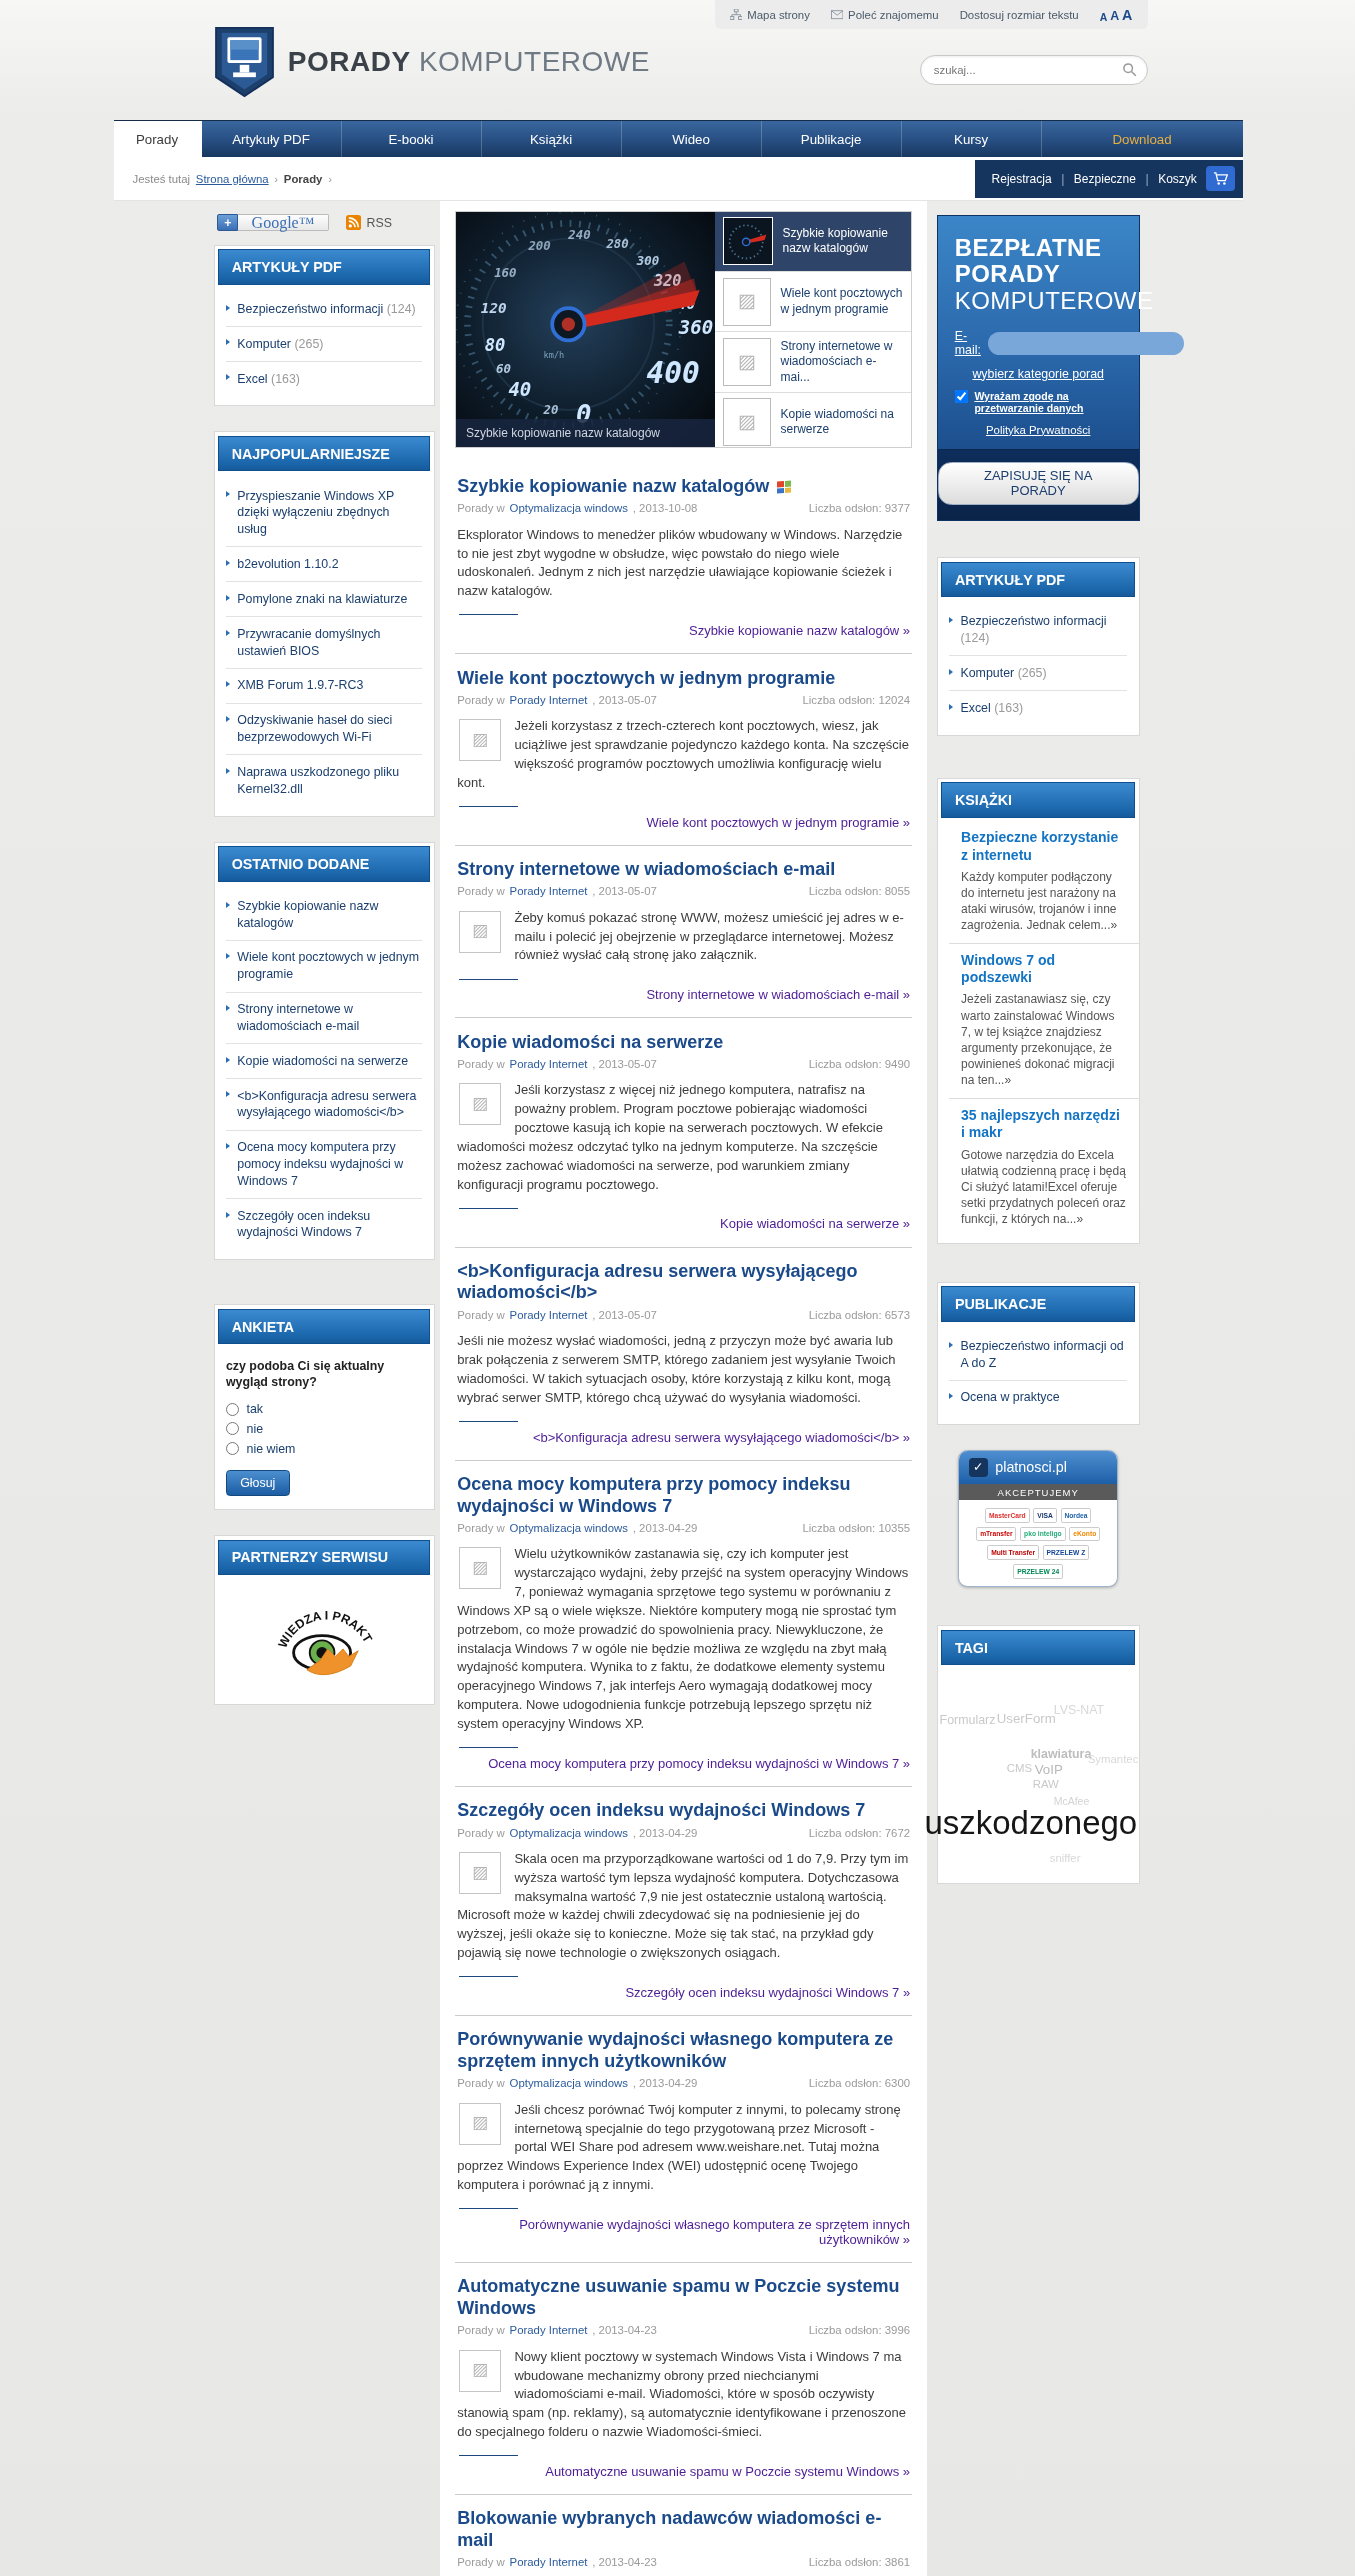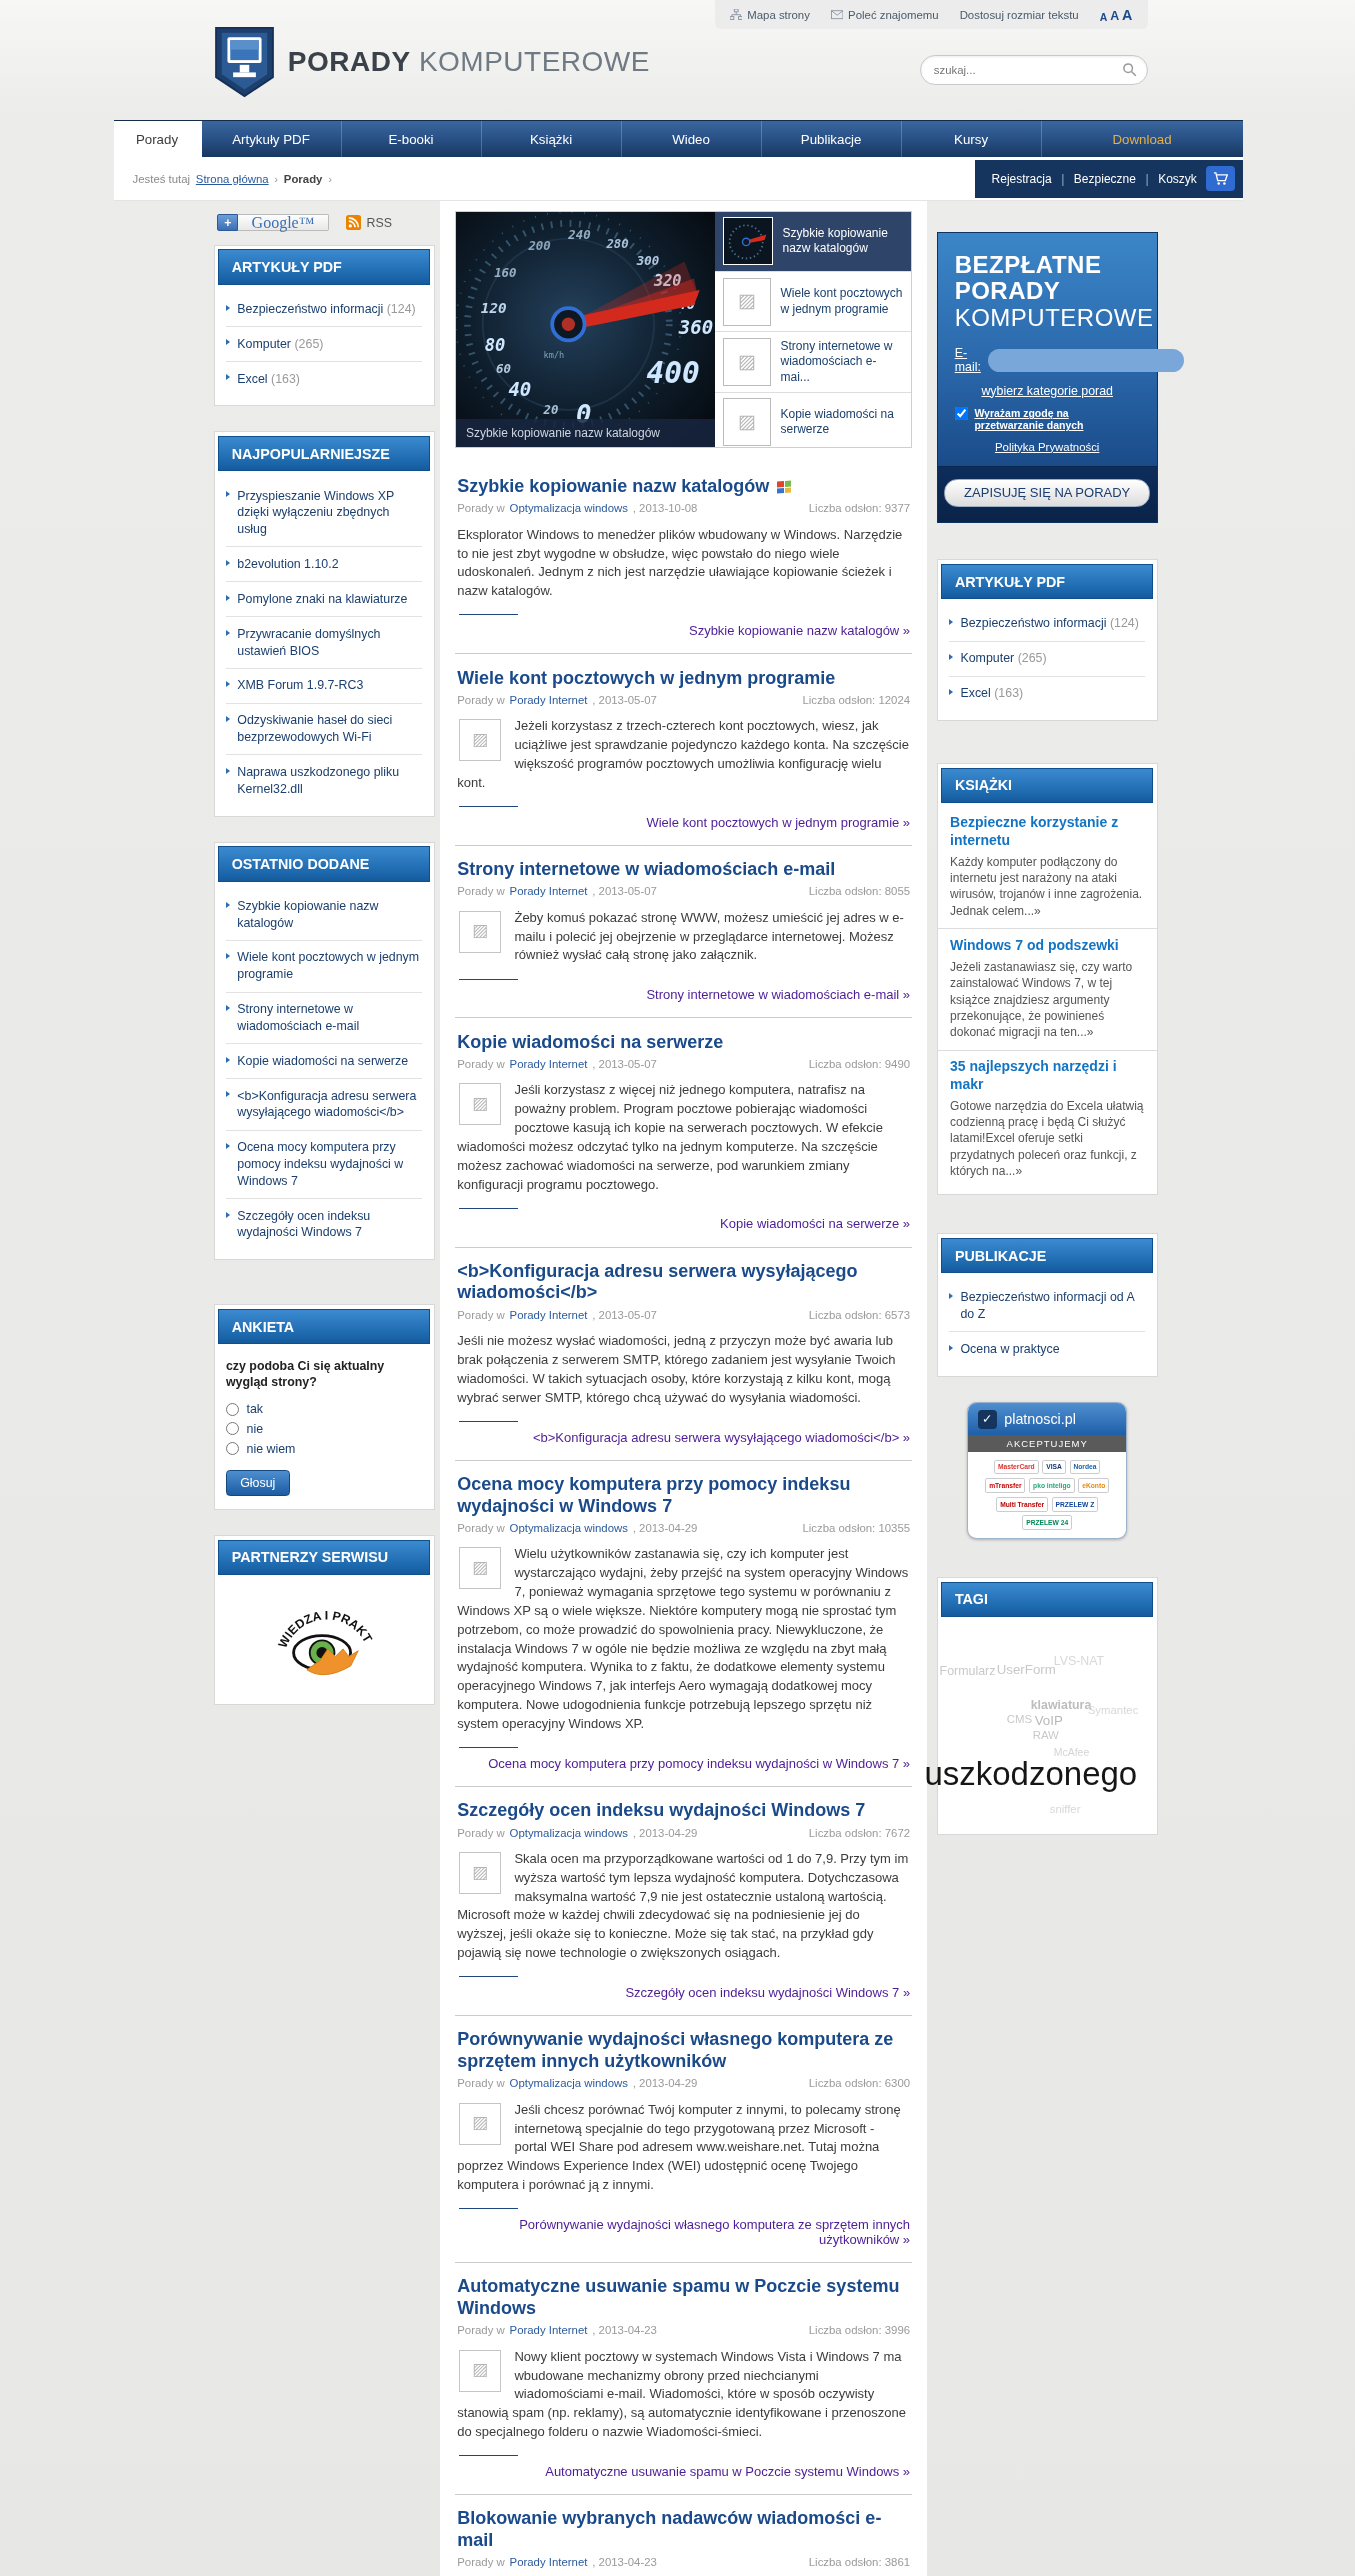--- a/index.html
+++ b/index.html
@@ -50,21 +50,21 @@
   .crumbs .sep::after { content:"›"; color:#999; }
   .userbar { background:#16355e; height:38px; display:flex; align-items:center; gap:9.5px; padding:0 7.6px 0 17px; }
   .userbar a { color:#fff; font-size:12px; text-decoration:none; cursor:pointer; }
   .userbar .pipe { color:#8fa5c4; }
   .cartbtn { width:28.6px; height:25px; background:#2f6bd0; border-radius:3.8px; display:flex; align-items:center; justify-content:center; cursor:pointer; }
 
   
   .main { display:flex; align-items:flex-start; }
   .col-l { width:221px; margin-left:100px; padding-top:9.5px; }
   .col-c { width:487px; background:#fff; padding:9.5px 15.2px 28.6px; margin-left:5.7px; }
-  .col-r { width:221px; margin-left:9.5px; padding-top:31px; }
+  .col-r { width:203px; margin-left:9.5px; padding-top:14px; }
 
   .sbox { background:#fff; border:1px solid #d8d8d8; margin-bottom:25px; padding-bottom:5.7px; }
   .sbox-h { background:linear-gradient(180deg,#3b8ad0 0%,#1b66ab 80%,#155a9b 100%);
     color:#fff; font-weight:bold; font-size:14.3px; padding:8.6px 12.4px; border:1px solid #0f4f8d; margin:3.8px; }
   .sbox ul { list-style:none; padding:3.8px 11.4px; }
   .sbox li { padding:8.6px 0 8.6px 11.4px; border-bottom:1px solid #e2e2e2; position:relative; font-size:12.4px; line-height:1.35; }
   .sbox li:last-child { border-bottom:none; }
   .sbox li::before { content:""; position:absolute; left:0; top:12.4px; border-left:4.8px solid #2a6db5; border-top:3.8px solid transparent; border-bottom:3.8px solid transparent; }
   .sbox li a { color:#1b3f6e; text-decoration:none; cursor:pointer; }
   .cnt { color:#9a9a9a; }
@@ -122,21 +122,21 @@
   .news h3 .l3 { display:block; font-weight:normal; }
   .news-email { display:flex; align-items:center; gap:7.6px; margin:15.2px 0 9.5px; }
   .news-email label { text-decoration:underline; font-size:12.4px; cursor:pointer; }
   .news-email input { flex:1; height:23px; border:none; border-radius:11.4px; background:#7aa7d9; outline:none; padding:0 9.5px; color:#fff; }
   .news-cat { display:block; text-align:center; color:#fff; font-size:12.4px; text-decoration:underline; margin:5.7px 0 9.5px; cursor:pointer; }
   .news-consent { display:flex; gap:6.7px; font-size:10.5px; font-weight:bold; align-items:flex-start; text-decoration:underline; cursor:pointer; }
   .news-priv { display:block; text-align:center; font-size:11.4px; text-decoration:underline; color:#fff; margin:9.5px 0 3.8px; cursor:pointer; }
   .news-foot { background:linear-gradient(180deg,#0d2d5c,#0a2348); padding:11.4px 0 15.2px; text-align:center; border-top:1px solid #0a274e; }
   .subs-btn { background:linear-gradient(#ffffff,#dcdcdc); color:#1c3e6e; border:1px solid #9fb0c6; border-radius:13.3px; padding:5.7px 19px; font-size:13px; cursor:pointer; }
 
-  .book { padding:7.6px 12.4px 9.5px; border-bottom:1px solid #ddd; }
+  .book { padding:7.6px 12.4px 9.5px; border-bottom:1px solid #ddd;margin-left:11px; }
   .book:last-child { border-bottom:none; }
   .book h4 { color:#1474c4; font-size:14px; line-height:1.25; margin-bottom:4.8px; cursor:pointer; }
   .book p { font-size:12px; color:#555; line-height:1.35; }
 
   .paybox { width:160px; margin:13.3px auto 38px; border:1px solid #9db3cc; border-radius:9.5px; overflow:hidden; box-shadow:0 1px 2.9px rgba(0,0,0,.25); background:#fff; cursor:pointer; }
   .pay-h { background:linear-gradient(#4f8fd0,#1d5fa8); color:#fff; display:flex; align-items:center; gap:7.6px; padding:6.7px 9.5px; font-size:14.3px; }
   .pay-chk { width:19px; height:19px; background:#16355e; border-radius:3.8px; color:#fff; text-align:center; line-height:19px; font-size:12.4px; }
   .pay-acc { background:#5a5a5a; color:#fff; text-align:center; font-size:9.5px; letter-spacing:1px; padding:2.9px 0; }
   .pay-grid { display:flex; flex-wrap:wrap; gap:3.8px; padding:7.6px; justify-content:center; }
   .pay-chip { border:1px solid #ccc; border-radius:1.9px; font-size:6.7px; padding:2.9px 2.9px; color:#1c3e6e; font-weight:bold; white-space:nowrap; }

